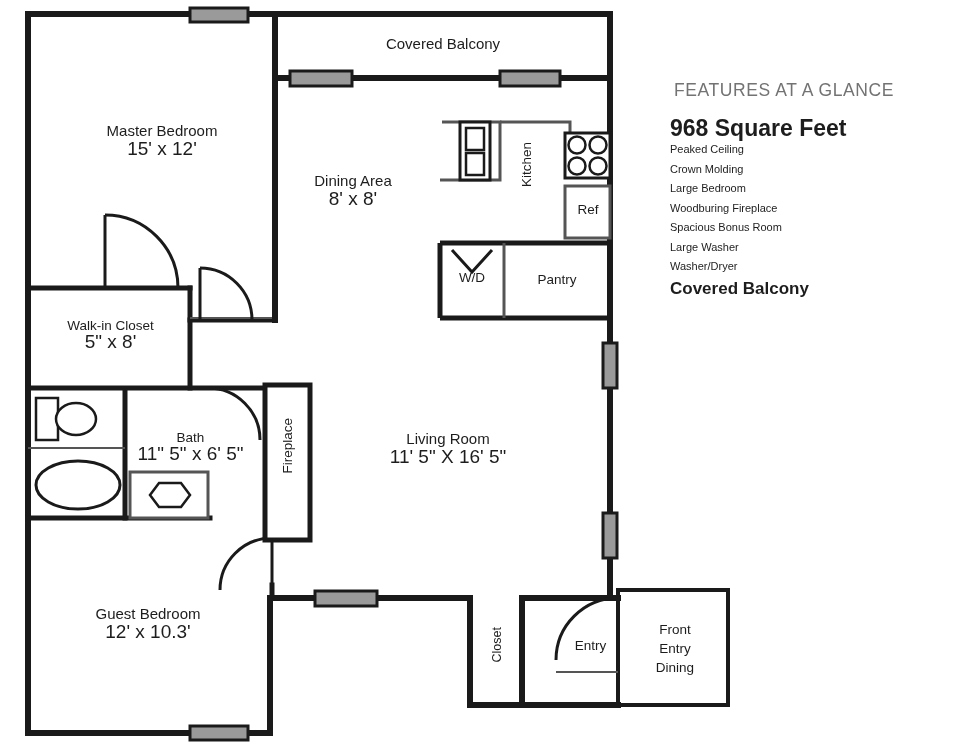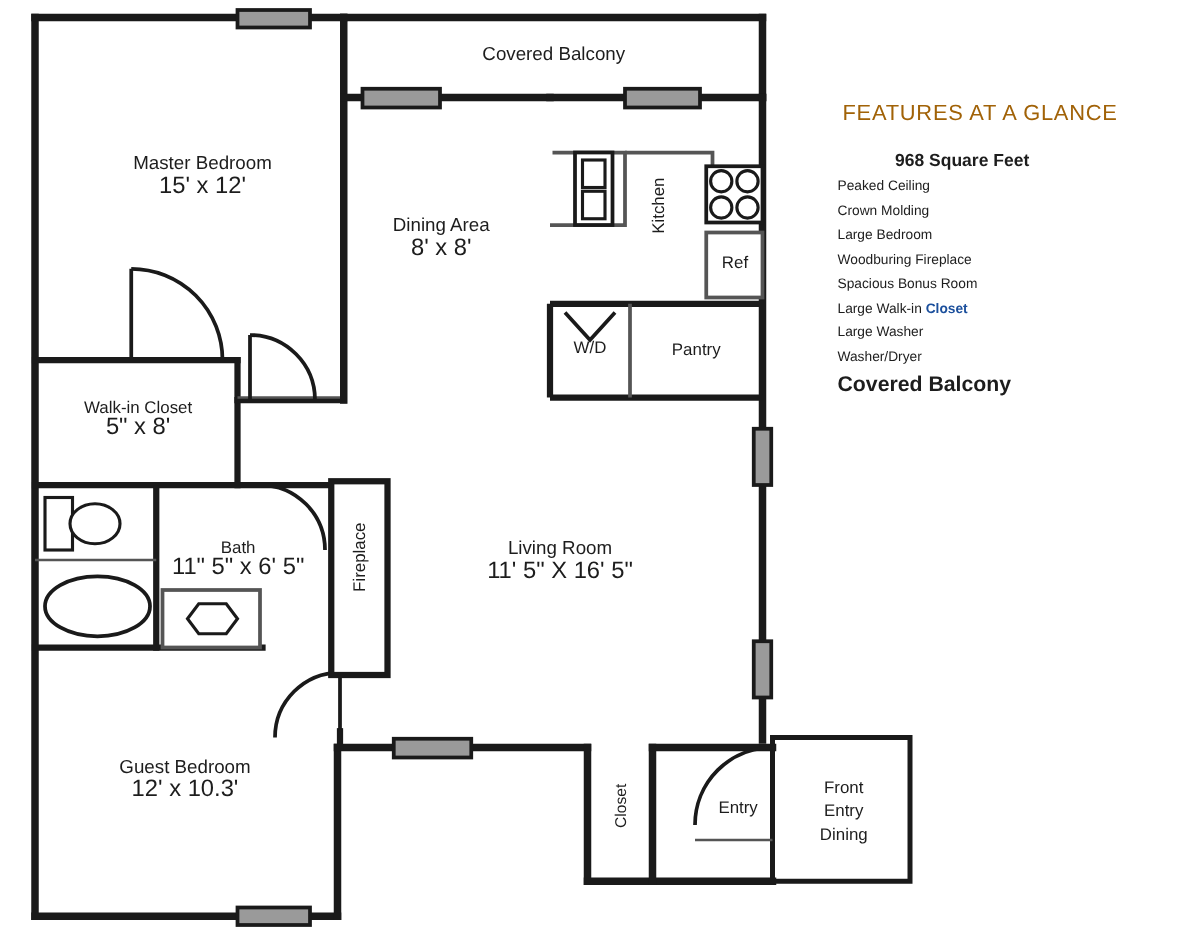--- a/index.html
+++ b/index.html
@@ -27,36 +27,35 @@
   
   #features-panel {
     position: absolute;
     left: 670px;
     top: 80px;
     width: 280px;
   }
   #features-heading {
     font-size: 17.5px;
     letter-spacing: 0.6px;
-    color: #a16207;
+    color: #737373;
     margin: 0 0 16px 4px;
     font-weight: normal;
     white-space: nowrap;
   }
   .feature-line {
     font-size: 11px;
     line-height: 19.5px;
     color: #1d1d1d;
     white-space: nowrap;
   }
   .feature-line.bold {
     font-weight: bold;
-    font-size: 14px;
+    font-size: 23px;
     line-height: 23px;
-    margin-left: 46px;
   }
   .feature-line.bold-last {
     font-weight: bold;
     font-size: 17px;
     line-height: 23px;
   }
   .feature-line .accent {
     color: #1b4f9c;
     font-weight: bold;
   }
@@ -318,20 +317,19 @@
 
   <div id="features-panel">
     <div id="features-heading">FEATURES AT A GLANCE</div>
     <div id="features-list">
         <div class="feature-line bold"><span>968 Square Feet</span></div>
         <div class="feature-line"><span>Peaked Ceiling</span></div>
         <div class="feature-line"><span>Crown Molding</span></div>
         <div class="feature-line"><span>Large Bedroom</span></div>
         <div class="feature-line"><span>Woodburing Fireplace</span></div>
         <div class="feature-line"><span>Spacious Bonus Room</span></div>
-        <div class="feature-line"><span>Large Walk-in </span><span class="accent">Closet</span></div>
         <div class="feature-line"><span>Large Washer</span></div>
         <div class="feature-line"><span>Washer/Dryer</span></div>
         <div class="feature-line bold-last"><span>Covered Balcony</span></div>
       </div>
   </div>
 
 </div>
 
 </body></html>

